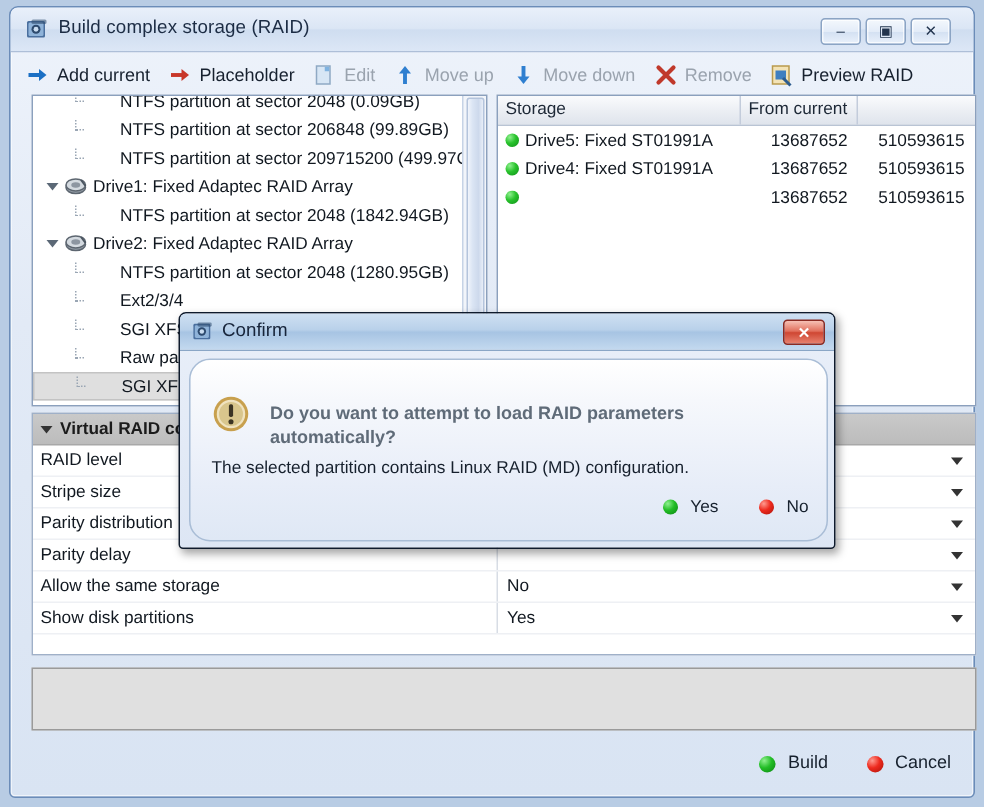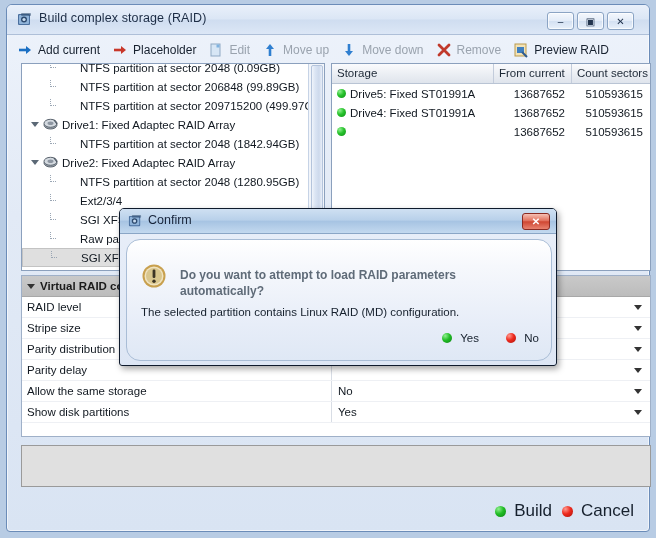--- a/index.html
+++ b/index.html
@@ -258,22 +258,22 @@
     box-sizing: border-box;
   }
 
   
   #footer {
     position: absolute; left: 0; bottom: 0;
     width: 100%; height: 42px;
   }
   .ft-btn {
     position: absolute; top: 12px;
-    display: flex; align-items: center;
-    font-size: 17px; color: #16202d;
+    display: flex; align-items: flex-end;
+    font-size: 12px; color: #16202d;
     white-space: nowrap;
   }
   .ft-dot {
     width: 11px; height: 11px; border-radius: 50%;
     margin-right: 8px;
   }
   .ft-dot.green { background: radial-gradient(circle at 32% 28%, #8ff08f 0%, #22bd26 45%, #0b8312 100%); }
   .ft-dot.red { background: radial-gradient(circle at 32% 28%, #ff9a8f 0%, #ee2a1e 45%, #a8120a 100%); }
   #ft-build { right: 97px; }
   #ft-cancel { right: 15px; }
@@ -515,21 +515,20 @@
       </div>
     <div id="tree-scroll-outer">
       <div id="tree-thumb"></div>
     </div>
   </div>
 
   <div id="table-panel">
     <div id="tbl-head">
       <div class="th c0">Storage</div>
       <div class="th c1">From current</div>
-      <div class="th c2">Count sectors</div>
     </div>
     <div id="tbl-body">
         <div class="tbl-row">
           <div class="td c0">
             <span class="dot green" style="margin: 0px 4px 0px 5px;"></span>
             <span>Drive5: Fixed ST01991A</span>
           </div>
           <div class="td c1">13687652</div>
           <div class="td c2">510593615</div>
         </div>

